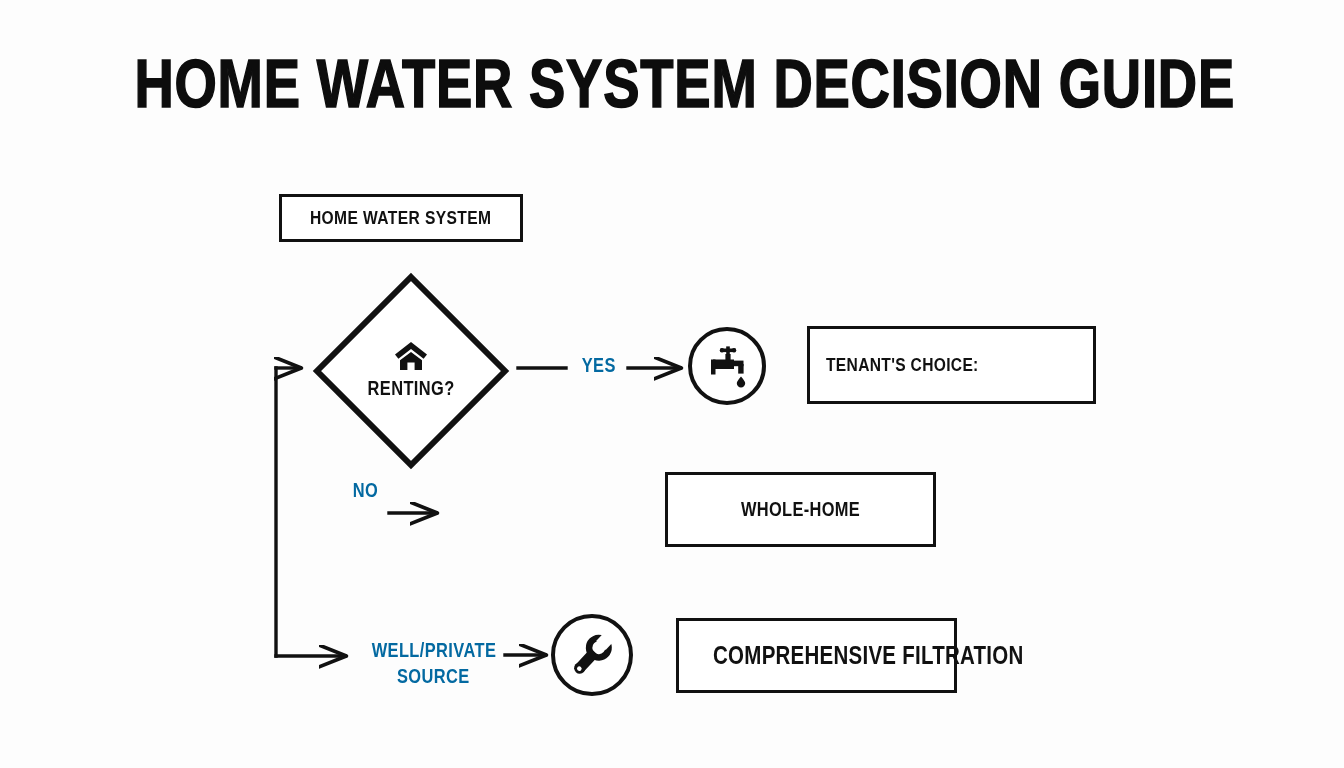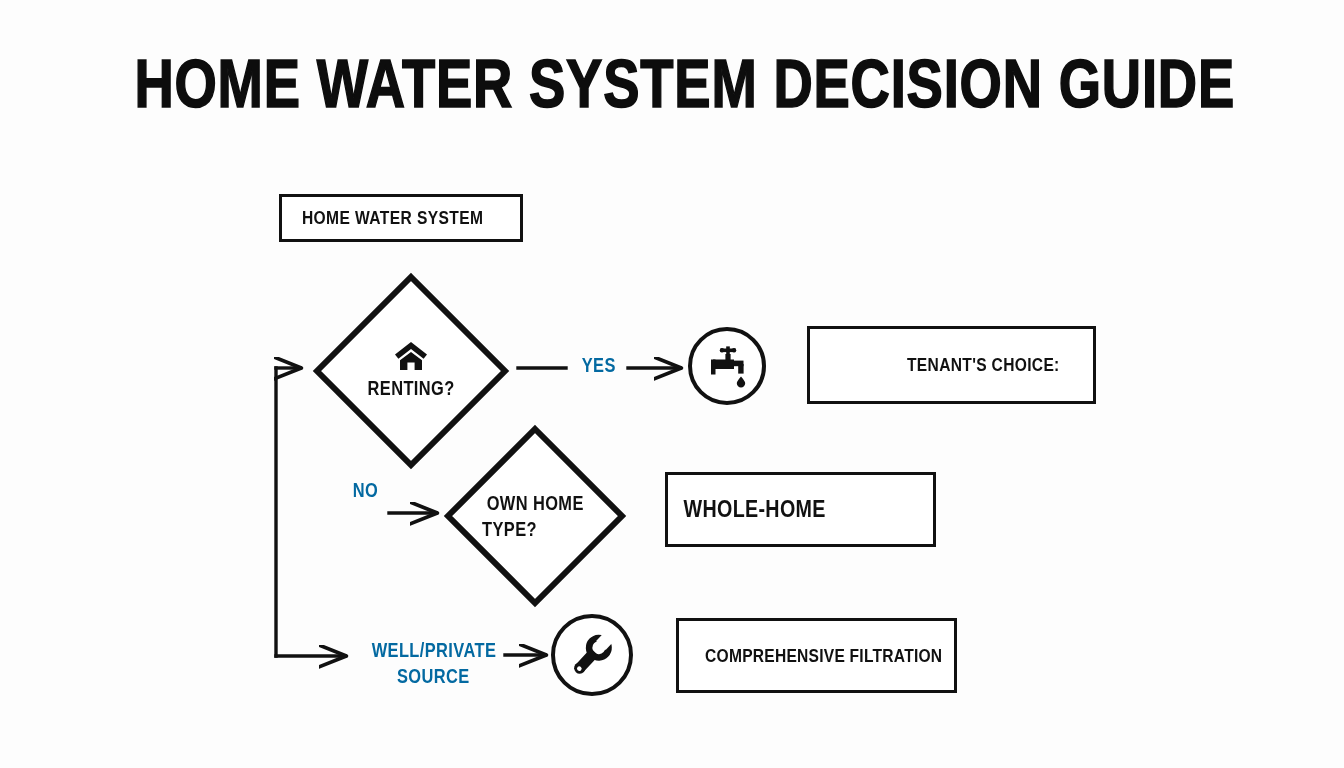--- a/index.html
+++ b/index.html
@@ -58,34 +58,34 @@
     border: 3px solid #111111;
     background: #ffffff;
     box-sizing: border-box;
     display: flex;
     align-items: center;
   }
   .box .lines {
     width: 100%;
     line-height: 1.34;
   }
-  .box.center .lines { }
+  .box.center .lines { text-align: center; }
   .box.left   .lines { text-align: left; padding-left: 16px; }
 
   #node-start { left: 279px; top: 194px; width: 244px; height: 48px; justify-content: center; }
   #node-start .lines { font-size: 19px; letter-spacing: 0.5px; }
 
   #node-tenant { left: 807px; top: 326px; width: 289px; height: 78px; }
-  #node-tenant .lines { font-size: 19px; letter-spacing: 0.4px; text-align: right; }
+  #node-tenant .lines { font-size: 19px; letter-spacing: 0.4px; }
 
   #node-wholehome { left: 665px; top: 472px; width: 271px; height: 75px; }
-  #node-wholehome .lines { font-size: 24px; letter-spacing: 0.4px; }
+  #node-wholehome .lines { font-size: 20px; letter-spacing: 0.4px; }
 
   #node-comprehensive { left: 676px; top: 618px; width: 281px; height: 75px; }
-  #node-comprehensive .lines { font-size: 19px; letter-spacing: 0.3px; }
+  #node-comprehensive .lines { font-size: 25px; letter-spacing: 0.3px; }
 
   
   .diamond-wrap {
     position: absolute;
   }
   .diamond-shape {
     position: absolute;
     left: 0; top: 0;
     width: 100%; height: 100%;
   }
@@ -95,20 +95,21 @@
     width: 100%; height: 100%;
     display: flex;
     flex-direction: column;
     align-items: center;
     justify-content: center;
   }
   .diamond-label {
     font-size: 20px;
     letter-spacing: 0.5px;
     line-height: 1.3;
+    text-align: center;
   }
 
   #diamond-renting { left: 312px; top: 272px; width: 198px; height: 198px; }
   #diamond-owntype { left: 443px; top: 424px; width: 184px; height: 184px; }
 
   
   .edge-label {
     position: absolute;
     font-size: 20px;
     font-weight: bold;
@@ -200,31 +201,20 @@
       <svg width="34" height="30" viewBox="0 0 34 30" xmlns="http://www.w3.org/2000/svg" style="margin-bottom:4px;">
         <path d="M17 1 L33 13.5 L29.6 17.8 L17 8 L4.4 17.8 L1 13.5 Z" fill="#111111"></path>
         <path d="M17 11 L28 19.2 L28 29 L20.6 29 L20.6 21.6 L13.4 21.6 L13.4 29 L6 29 L6 19.2 Z" fill="#111111"></path>
       </svg>
       <div class="diamond-label">
         <span class="condensed">RENTING?</span>
       </div>
     </div>
   </div>
 
-  <div class="diamond-wrap" id="diamond-owntype">
-    <svg class="diamond-shape" viewBox="0 0 184 184" xmlns="http://www.w3.org/2000/svg">
-      <polygon points="92,5 179,92 92,179 5,92" fill="#ffffff" stroke="#111111" stroke-width="6" stroke-linejoin="miter"></polygon>
-    </svg>
-    <div class="diamond-content">
-      <div class="diamond-label">
-        <div><span class="condensed">OWN HOME</span></div>
-        <div><span class="condensed">TYPE?</span></div>
-      </div>
-    </div>
-  </div>
 
   <div class="edge-label" id="label-yes">
     <span class="condensed">YES</span>
   </div>
 
   <div class="edge-label" id="label-no">
     <span class="condensed">NO</span>
   </div>
 
   <div class="edge-label" id="label-well">

